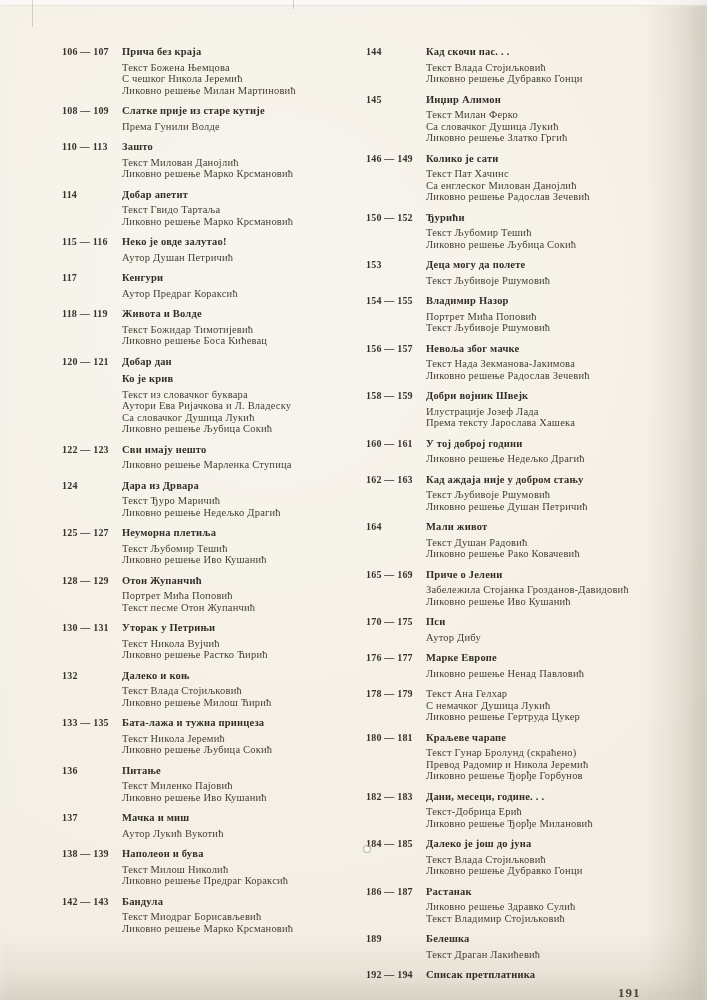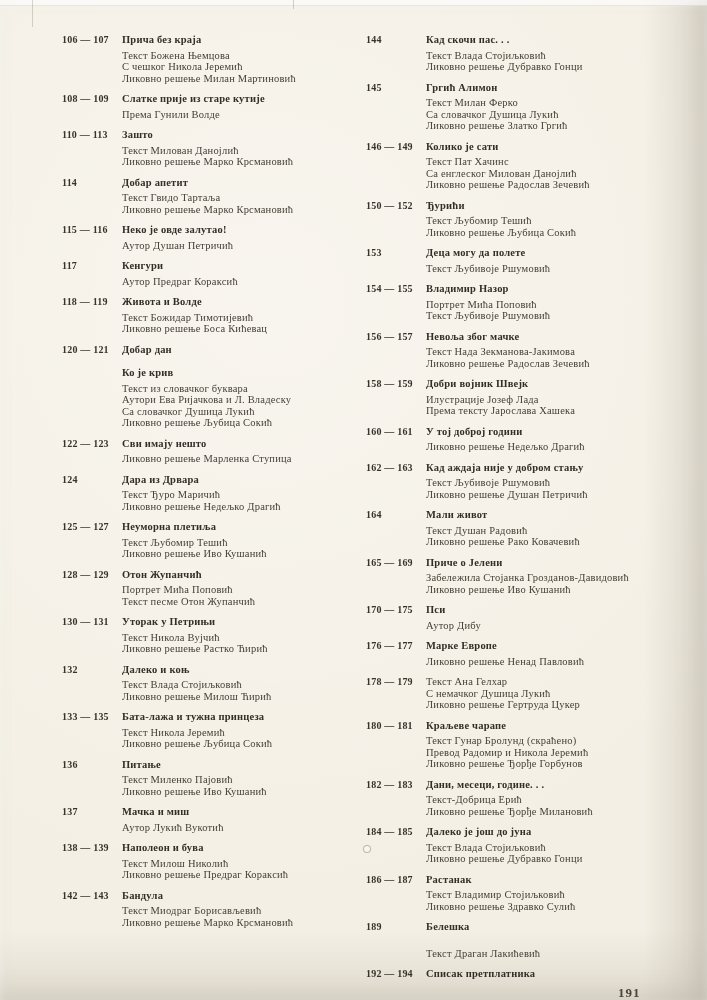--- a/index.html
+++ b/index.html
@@ -26,34 +26,34 @@
     border-bottom:1px solid rgba(150,144,128,0.18);
   }
   .edge-tick-left{
     position:absolute;left:32px;top:0;width:1px;height:27px;
     background:rgba(130,124,108,0.30);
   }
   .edge-tick-center{
     position:absolute;left:293px;top:0;width:1px;height:9px;
     background:rgba(130,124,108,0.35);
   }
-  .col{position:absolute;top:34px;}
+  .col{position:absolute;top:46px;}
   .col-left{left:62px;width:300px;}
   .col-right{left:366px;width:332px;}
   .entry{display:flex;gap:4px;margin-bottom:9px;}
   .pages{
     flex:0 0 56px;width:56px;white-space:nowrap;
     font-weight:bold;font-size:10px;letter-spacing:0.2px;
     line-height:11.5px;color:#37322a;
   }
   .body{flex:1;min-width:0;}
   .titles{margin-bottom:4px;}
-  .titles.tight{margin-bottom:15px;}
+  .titles.tight{margin-bottom:4px;}
   .title-line{font-size:10.5px;line-height:11.5px;letter-spacing:0.2px;}
-  .title-line + .title-line{margin-top:12px;}
+  .title-line + .title-line{margin-top:6px;}
   .t-bold{font-weight:bold;color:#332e26;}
   .t-reg{font-weight:normal;color:#423d33;}
   .credit-line{
     font-size:10.5px;line-height:11.5px;letter-spacing:0.2px;
     color:#464137;
   }
   .page-number{
     position:absolute;left:618px;top:985px;
     font-weight:bold;font-size:13px;letter-spacing:1px;color:#4a443a;
   }
@@ -311,21 +311,21 @@
       <div class="credits">
             <div class="credit-line">Текст  Влада  Стојиљковић</div>
             <div class="credit-line">Ликовно решење Дубравко Гонци</div>
           </div>
     </div>
   </div>
       <div class="entry">
     <div class="pages">145</div>
     <div class="body">
       <div class="titles">
-            <div class="title-line"><span class="t-bold">Гргић Алимон</span></div>
+            <div class="title-line"><span class="t-bold">Инџир Алимон</span></div>
           </div>
       <div class="credits">
             <div class="credit-line">Текст  Милан  Ферко</div>
             <div class="credit-line">Са словачког Душица Лукић</div>
             <div class="credit-line">Ликовно решење Златко Гргић</div>
           </div>
     </div>
   </div>
       <div class="entry">
     <div class="pages">146 — 149</div>
@@ -515,22 +515,22 @@
           </div>
     </div>
   </div>
       <div class="entry">
     <div class="pages">186 — 187</div>
     <div class="body">
       <div class="titles">
             <div class="title-line"><span class="t-bold">Растанак</span></div>
           </div>
       <div class="credits">
+            <div class="credit-line">Ликовно решење Здравко Сулић</div>
             <div class="credit-line">Текст  Владимир  Стојиљковић</div>
-            <div class="credit-line">Ликовно решење Здравко Сулић</div>
           </div>
     </div>
   </div>
       <div class="entry">
     <div class="pages">189</div>
     <div class="body">
       <div class="titles tight">
             <div class="title-line"><span class="t-bold">Белешка</span></div>
           </div>
       <div class="credits">

